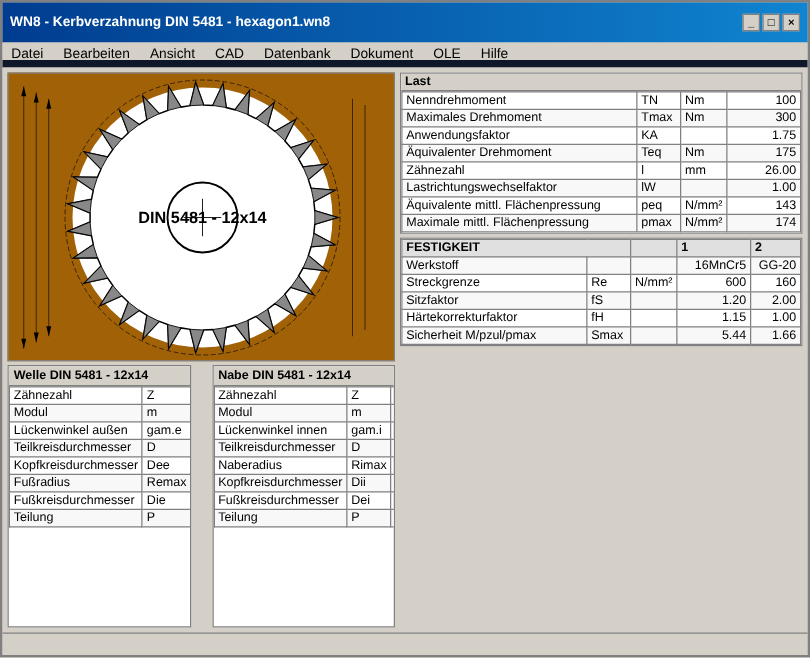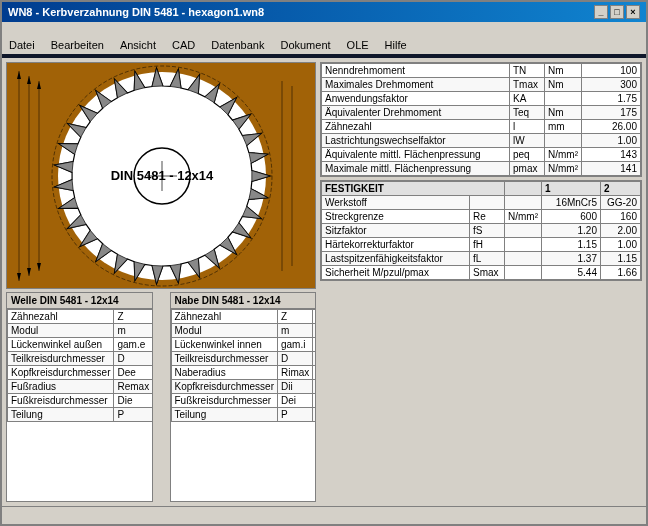--- a/index.html
+++ b/index.html
@@ -20,43 +20,43 @@
     }
     .title-bar {
       background: linear-gradient(to right, #003c8f, #1084d0);
       color: white;
       padding: 3px 6px;
       font-size: 11px;
       font-weight: bold;
       display: flex;
       justify-content: space-between;
       align-items: center;
-      height: 20px;
+      height: 32px;
       flex-shrink: 0;
     }
     .title-bar-controls {
       display: flex;
       gap: 2px;
     }
     .title-bar-btn {
       background: #d4d0c8;
       border: 1px solid #808080;
       width: 14px;
       height: 14px;
       font-size: 9px;
       display: flex;
       align-items: center;
       justify-content: center;
       cursor: pointer;
       color: #000;
     }
     .menu-bar {
       background: #d4d0c8;
-      border-bottom: 4px solid #0f172a;
-      padding: 16px 4px;
+      border-bottom: 6px solid #0f172a;
+      padding: 2px 4px;
       display: flex;
       gap: 10px;
       height: 20px;
       flex-shrink: 0;
     }
     .menu-item {
       font-size: 11px;
       cursor: pointer;
       padding: 1px 3px;
     }
@@ -351,20 +351,21 @@
                     </tr>
               </tbody>
           </table>
         </div>
       </div>
     </div>
 
     <div class="right-panel">
 
       <div class="table-box">
+        <div class="section-header">Last</div>
         <table>
           <tbody id="last-tbody">
               <tr>
                 <td>Nenndrehmoment</td>
                     <td class="col-sym">TN</td>
                     <td class="col-unit">Nm</td>
                     <td class="col-val num">100</td>
               </tr>
               <tr>
                 <td>Maximales Drehmoment</td>
@@ -399,21 +400,21 @@
               <tr>
                 <td>Äquivalente mittl. Flächenpressung</td>
                     <td class="col-sym">peq</td>
                     <td class="col-unit">N/mm²</td>
                     <td class="col-val num">143</td>
               </tr>
               <tr>
                 <td>Maximale mittl. Flächenpressung</td>
                     <td class="col-sym">pmax</td>
                     <td class="col-unit">N/mm²</td>
-                    <td class="col-val num">141</td>
+                    <td class="col-val num">174</td>
               </tr>
             </tbody>
         </table>
       </div>
 
       <div class="table-box">
         <table>
           <tbody id="festig-tbody">
               <tr class="festig-header">
                 <td colspan="2">FESTIGKEIT</td>
@@ -443,27 +444,20 @@
                     <td class="col-val2 num">2.00</td>
               </tr>
               <tr>
                 <td>Härtekorrekturfaktor</td>
                     <td class="col-sym">fH</td>
                     <td class="col-unit"></td>
                     <td class="col-val num">1.15</td>
                     <td class="col-val2 num">1.00</td>
               </tr>
               <tr>
-                <td>Lastspitzenfähigkeitsfaktor</td>
-                    <td class="col-sym">fL</td>
-                    <td class="col-unit"></td>
-                    <td class="col-val num">1.37</td>
-                    <td class="col-val2 num">1.15</td>
-              </tr>
-              <tr>
                 <td>Sicherheit M/pzul/pmax</td>
                     <td class="col-sym">Smax</td>
                     <td class="col-unit"></td>
                     <td class="col-val num">5.44</td>
                     <td class="col-val2 num">1.66</td>
               </tr>
             </tbody>
         </table>
       </div>
     </div>

